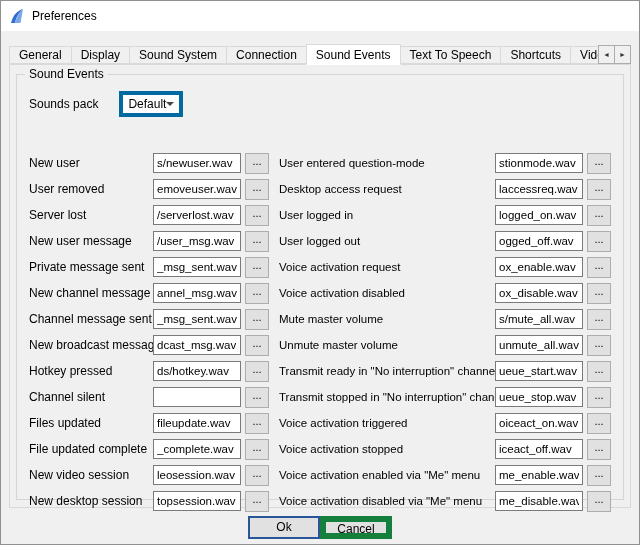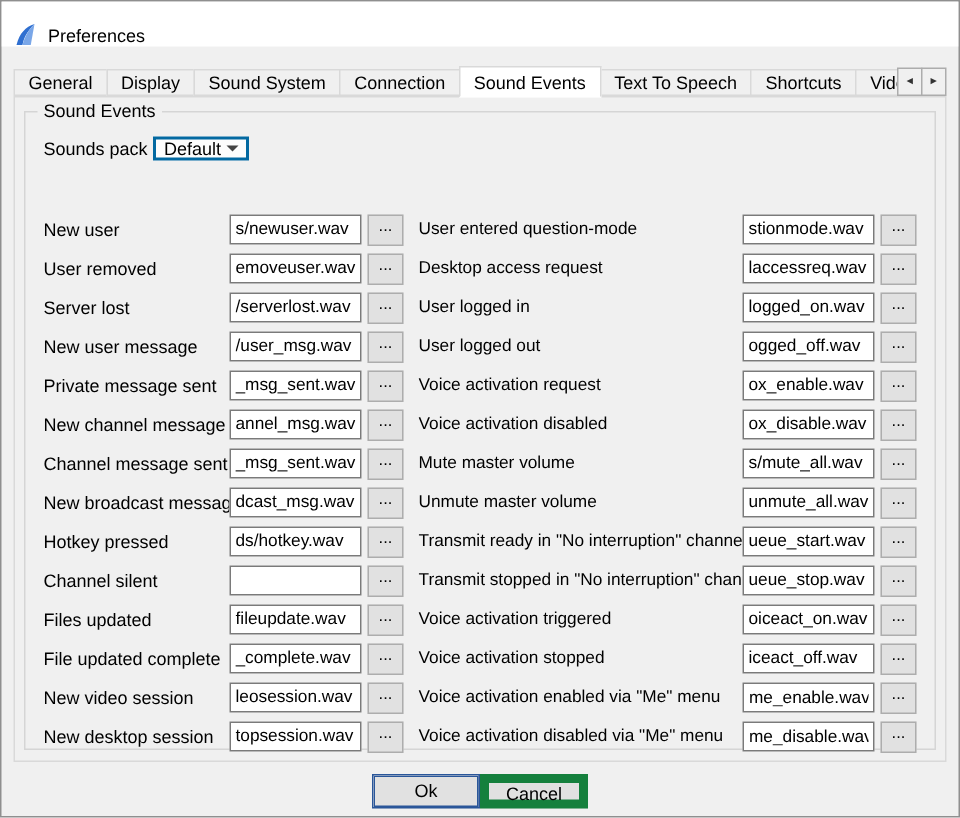--- a/index.html
+++ b/index.html
@@ -8,21 +8,21 @@
   .window {
     position: relative;
     width: 640px; height: 545px;
     background: var(--dialog-bg, #f0f0f0);
     border: 1px solid #8f8f8f;
     overflow: hidden;
   }
   .titlebar {
     height: 30px;
     background: var(--titlebar-bg, #ffffff);
-    display: flex; align-items: flex-end;
+    display: flex; align-items: center;
     padding-left: 8px; gap: 7px;
   }
   .titlebar .app-icon { width:16px; height:16px; display:inline-block; }
   .titlebar .title-text { font-size: 12px; color:#000; }
 
   
   .tabstrip {
     position: relative;
     margin: 13px 8px 0 8px;
     height: 20px;
@@ -73,26 +73,26 @@
   }
   .groupbox .legend {
     position:absolute; top:-8px; left:8px;
     background:#f0f0f0;
     padding:0 4px;
     font-size:12px; color:#000;
   }
   .soundpack-row {
     display:flex; align-items:center;
     margin: 16px 0 0 12px;
-    gap: 4px; font-size:12px;
+    gap: 21px; font-size:12px;
   }
   .combo {
-    width: 64px; height: 16px;
+    width: 64px; height: 26px;
     background:#fdfdfd;
-    border:2px solid #0369a1;
+    border:4px solid #0369a1;
     display:flex; align-items:center;
     padding: 0 5px;
     font-size:12px;
     cursor:default;
   }
   .combo .combo-value { flex:1; }
   .combo .combo-arrow {
     width:0; height:0;
     border-left:4px solid transparent;
     border-right:4px solid transparent;

